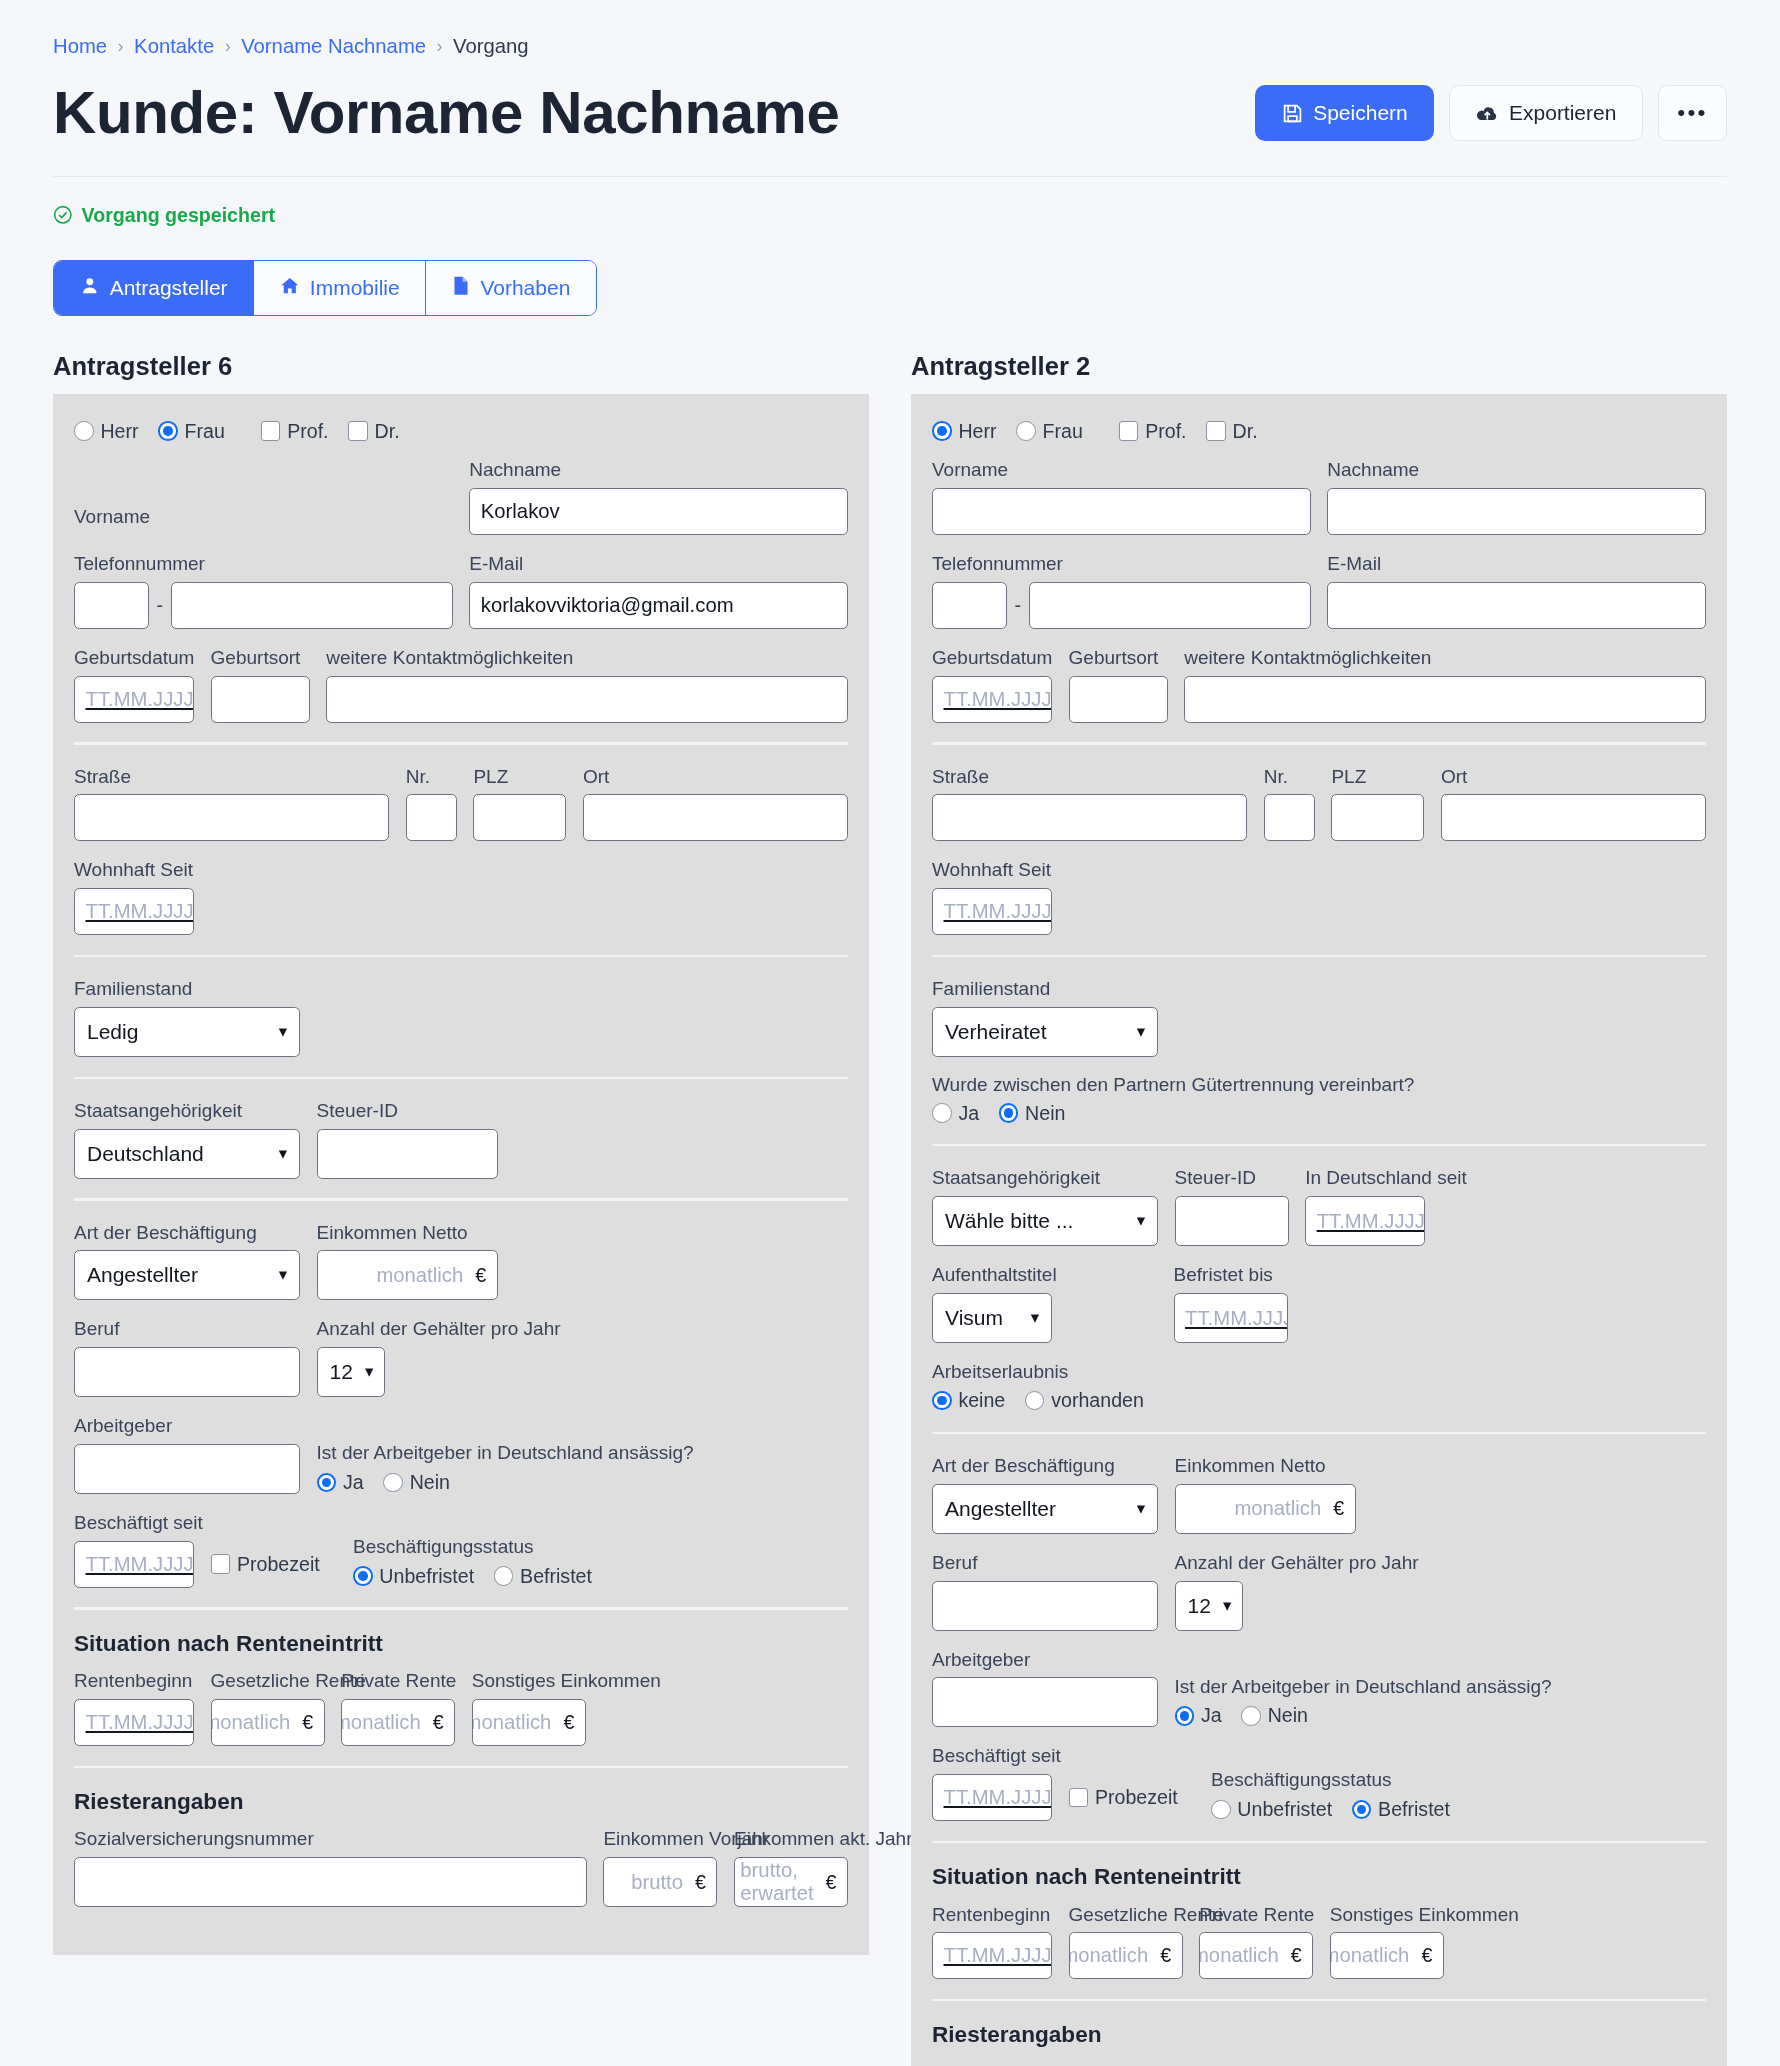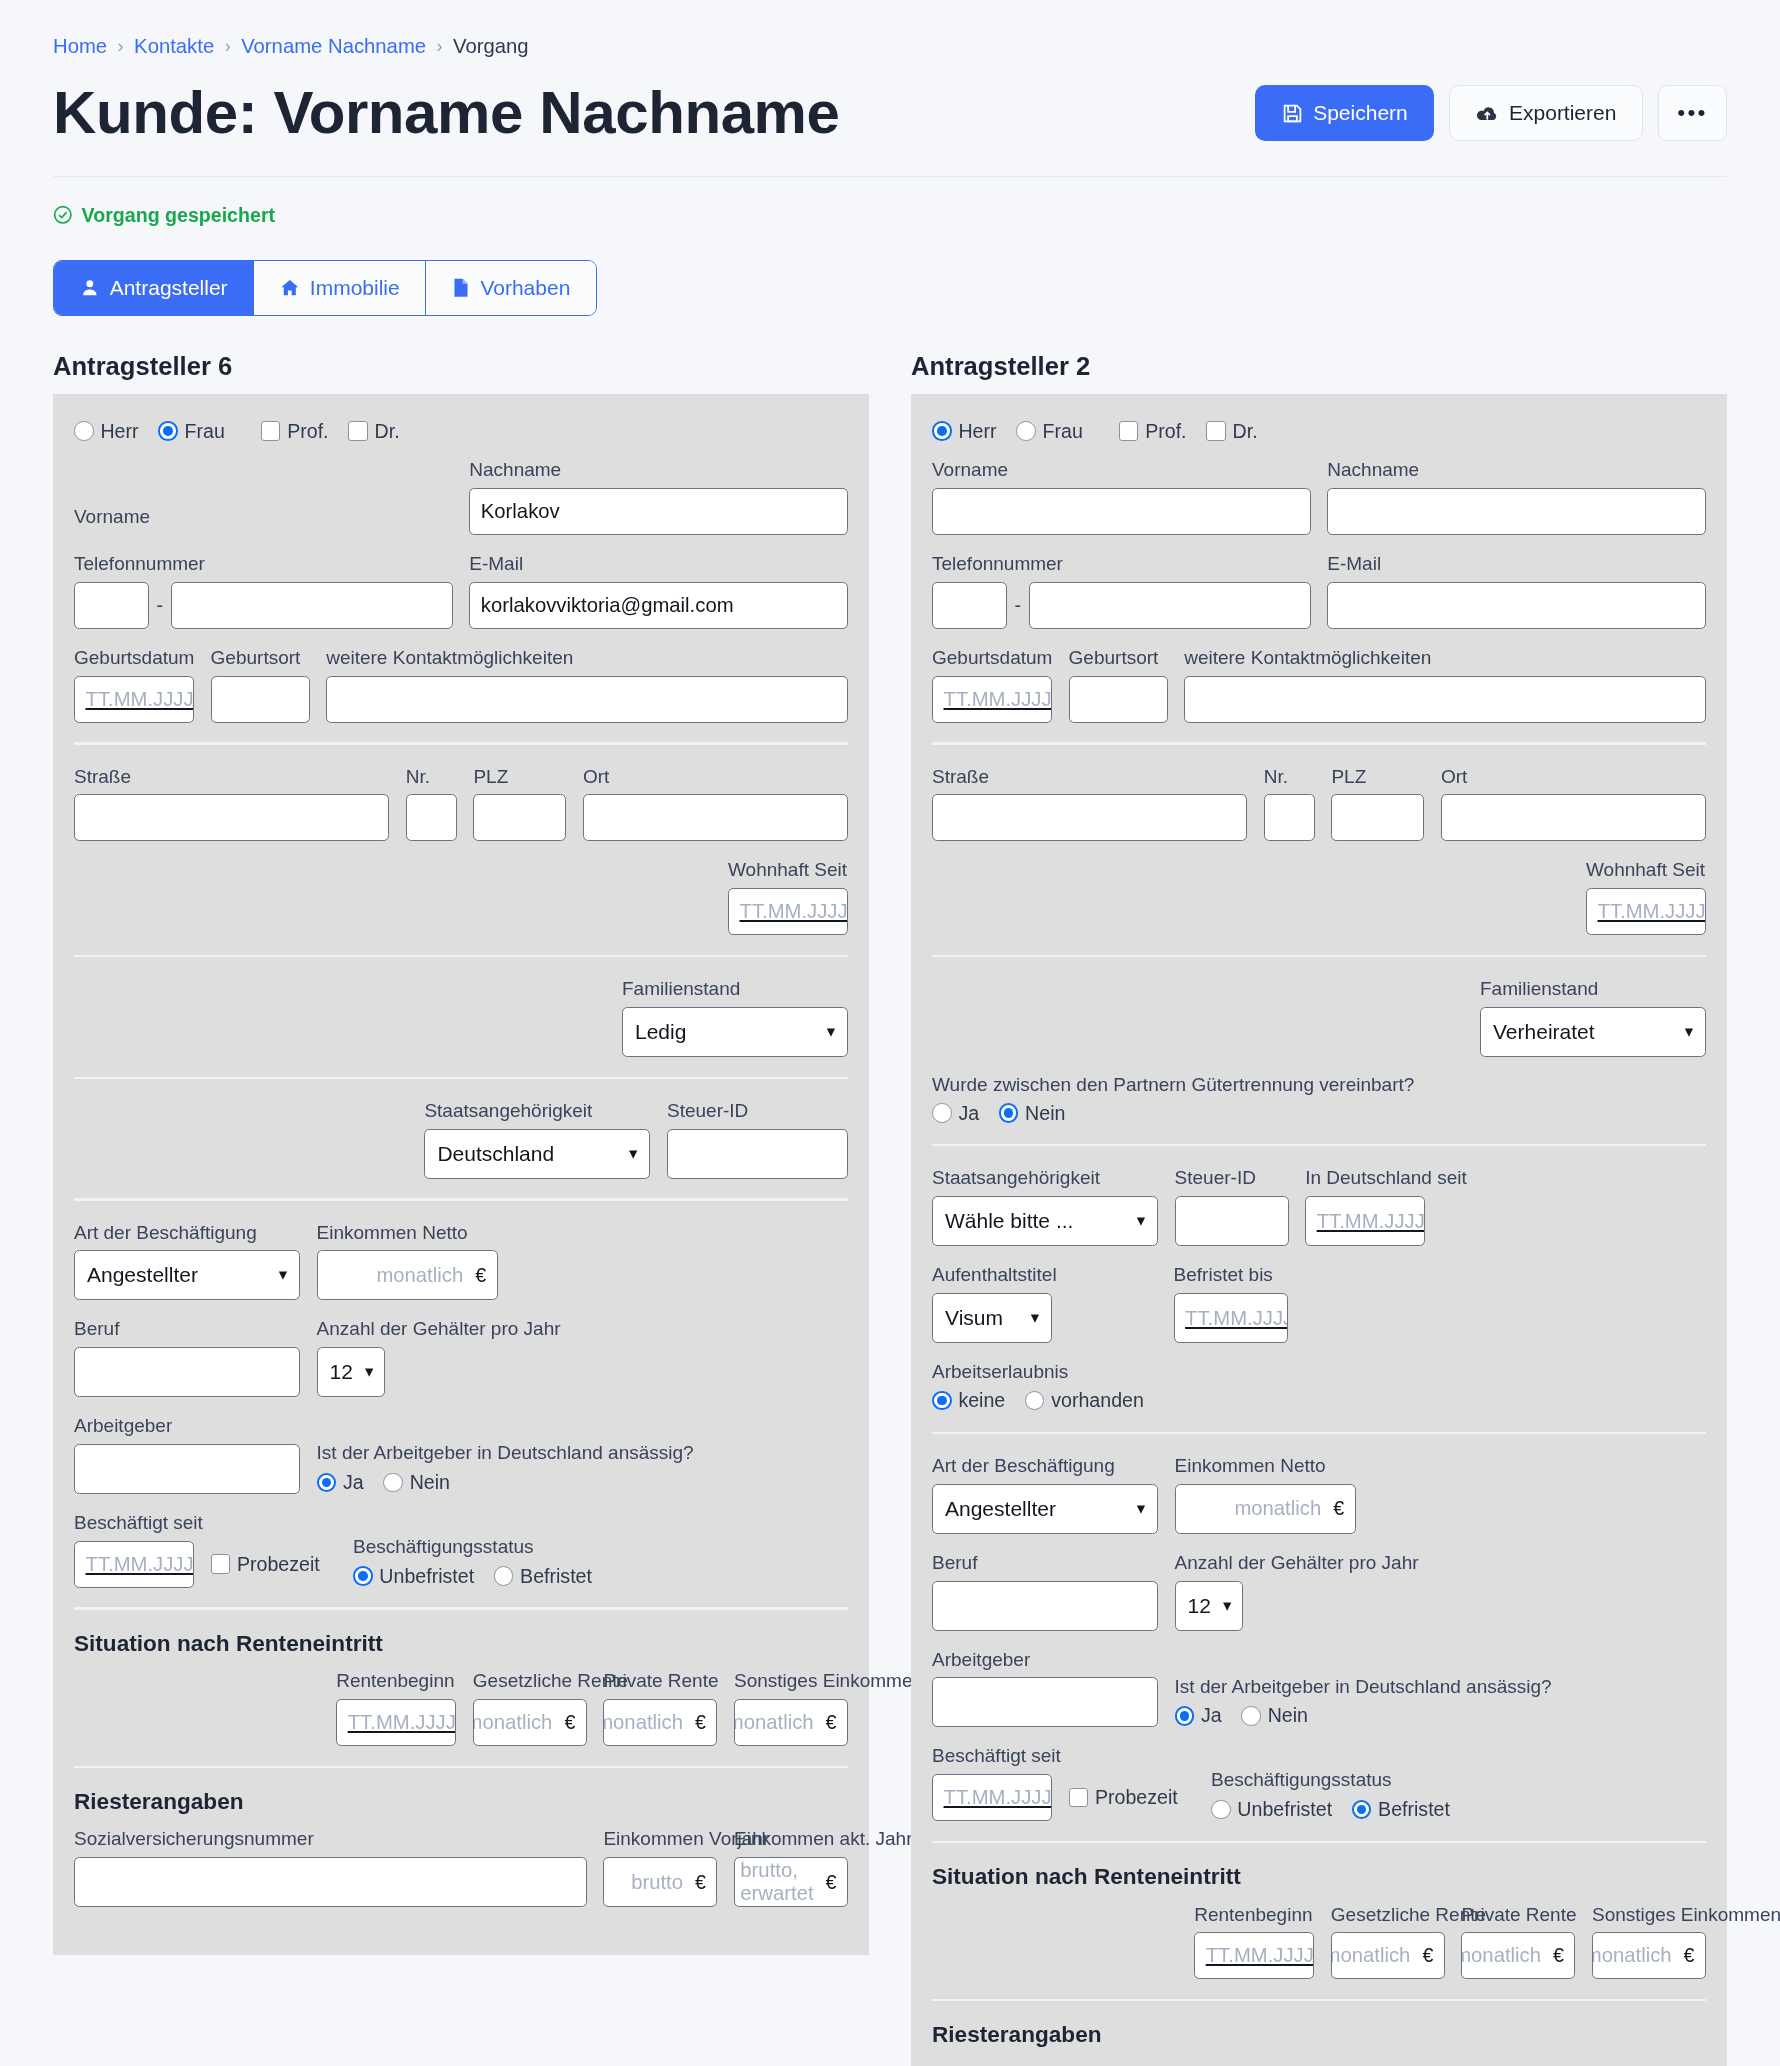--- a/index.html
+++ b/index.html
@@ -28,21 +28,21 @@
   .btn-secondary { background:#fbfcfe; color:#1d2433; border-color:#e1e5ec; }
   .btn-icon-only { background:#fbfcfe; color:#1d2433; border:1.5px solid #e1e5ec; border-radius:9px; width:69px; height:56px; display:flex; align-items:center; justify-content:center; font-size:22.6px; letter-spacing:2.3px; cursor:pointer; }
   .ico { display:inline-block; line-height:0; }
 
   
   .status-row { display:flex; align-items:center; gap:9px; padding-top:27px; }
   .status-text { color:#18a84b; font-weight:bold; font-size:19.6px; }
 
   
   .tabs { display:inline-flex; margin-top:33px; border:1.5px solid #3b6cf6; border-radius:9px; overflow:hidden; }
-  .tab { display:flex; align-items:center; gap:10.5px; font-size:21px; padding:15px 25.6px; background:#fbfcfe; color:#3b6cf6; cursor:pointer; border-right:1.5px solid #3b6cf6; }
+  .tab { display:flex; gap:10.5px; font-size:21px; padding:15px 25.6px; background:#fbfcfe; color:#3b6cf6; cursor:pointer; border-right:1.5px solid #3b6cf6; }
   .tab:last-child { border-right:none; }
   .tab.active { background:#3b6cf6; color:#fff; }
 
   
   .cols { display:flex; gap:42px; margin-top:36px; align-items:flex-start; }
   .col { flex:1 1 0; min-width:0; }
   .col-title { font-size:25.6px; font-weight:bold; color:#1d2433; margin:0 0 13.6px 0; }
   .panel { background:#dedede; padding:22.6px 21px 25.6px 21px; }
 
   
@@ -62,21 +62,21 @@
   .fld .val { color:#12161f; white-space:nowrap; }
   .fld.tall { height:50px; }
   .fld.cur { justify-content:flex-end; gap:12px; }
   .fld.cur .euro { color:#12161f; font-size:19.6px; }
   .fld.date { justify-content:space-between;text-decoration:underline; }
   .fld.date .cal { font-size:19.6px; line-height:1; }
   .sel { background:#fff; border:1.5px solid #6b7280; border-radius:5.3px; height:50px; font-size:21px; color:#12161f; padding:0 12px; display:flex; align-items:center; justify-content:space-between; gap:12px; cursor:pointer; }
   .sel .chev { font-size:16.6px; color:#12161f; }
 
   .row { display:flex; gap:16.6px; margin-bottom:18px; align-items:flex-end; }
-  .row.nogap { margin-bottom:0;justify-content:flex-end; }
+  .row.nogap { margin-bottom:0; }
   .f { min-width:0; }
   .grow { flex:1 1 0; }
 
   .phone { display:flex; align-items:center; gap:7.5px; }
   .phone .dash { font-size:19.6px; color:#39435a; }
 
   .hr { height:2.3px; background:#f1f2f4; margin:19.6px 0 21px 0; }
   .sec-title { font-size:22.6px; font-weight:bold; color:#1d2433; margin:0 0 13.6px 0; }
 
   .inline-note { font-size:19px; color:#39435a; margin-bottom:6px; }

